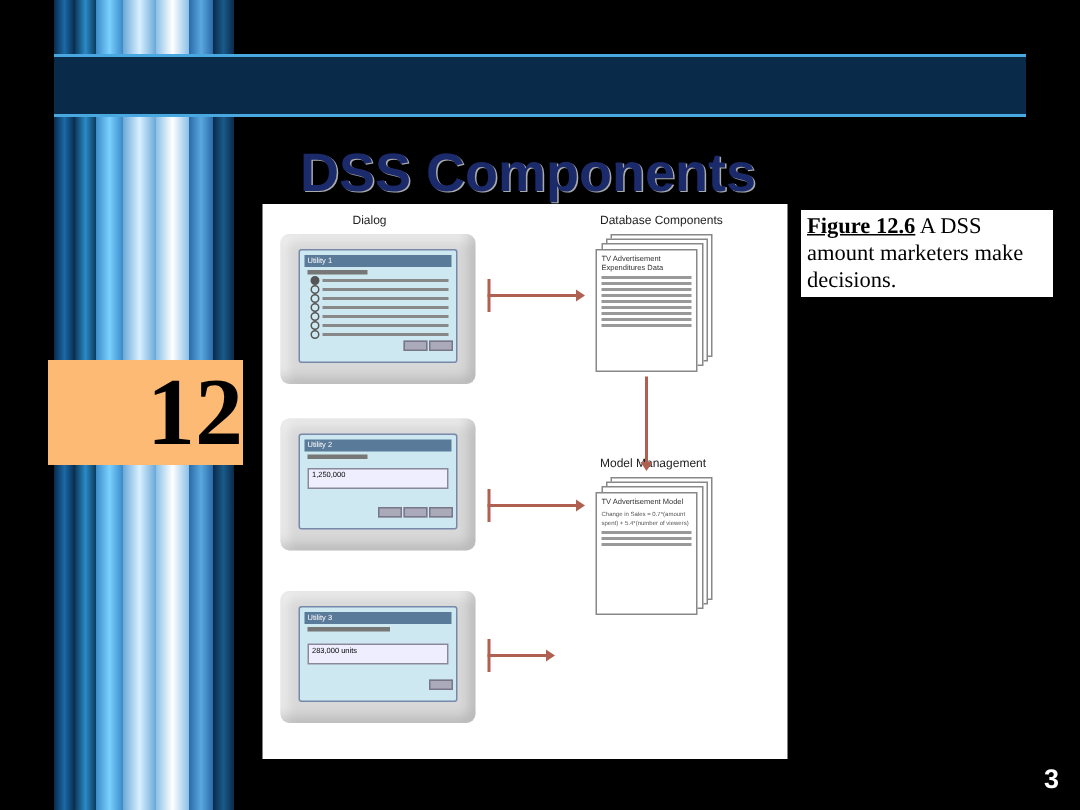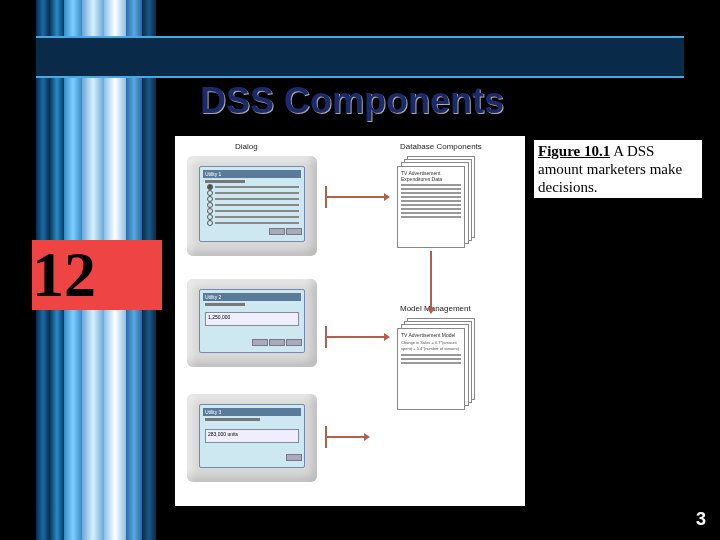--- a/index.html
+++ b/index.html
@@ -36,38 +36,38 @@
     width: 648px;
     height: 38px;
     background: #0a2a4a;
     border-top: 2px solid #4aa8e0;
     border-bottom: 2px solid #4aa8e0;
   }
 
   .title {
     position: absolute;
     left: 200px;
-    top: 80px;
+    top: 94px;
     font-family: "Comic Sans MS", cursive, sans-serif;
     font-size: 36px;
     font-weight: bold;
     color: #1a2a6a;
     text-shadow: 1px 1px 0 #aaa;
   }
 
   .chapter-num {
     position: absolute;
     left: 32px;
     top: 240px;
     width: 130px;
     height: 70px;
-    background: #ef4444;
+    background: #fdba74;
     display: flex;
     align-items: center;
-    justify-content: flex-start;
+    justify-content: flex-end;
   }
   .chapter-num span {
     font-family: Georgia, 'Times New Roman', serif;
     font-size: 64px;
     font-weight: bold;
     color: #000;
   }
 
   .figure {
     position: absolute;
@@ -313,16 +313,16 @@
   </div>
 
   <div class="arrow-h" style="left:150px; top:60px; width:60px;"></div>
   <div class="arrow-h" style="left:150px; top:200px; width:60px;"></div>
   <div class="arrow-h" style="left:150px; top:300px; width:40px;"></div>
   <div class="arrow-v" style="left:255px; top:115px; height:58px;"></div>
 
 </div>
 
 <div class="caption">
-  <span class="fignum">Figure 10.1</span><span> A DSS amount marketers make decisions.</span>
+  <span class="fignum">Figure 12.6</span><span> A DSS amount marketers make decisions.</span>
 </div>
 
 <div class="page-num">3</div>
 
 </body></html>

